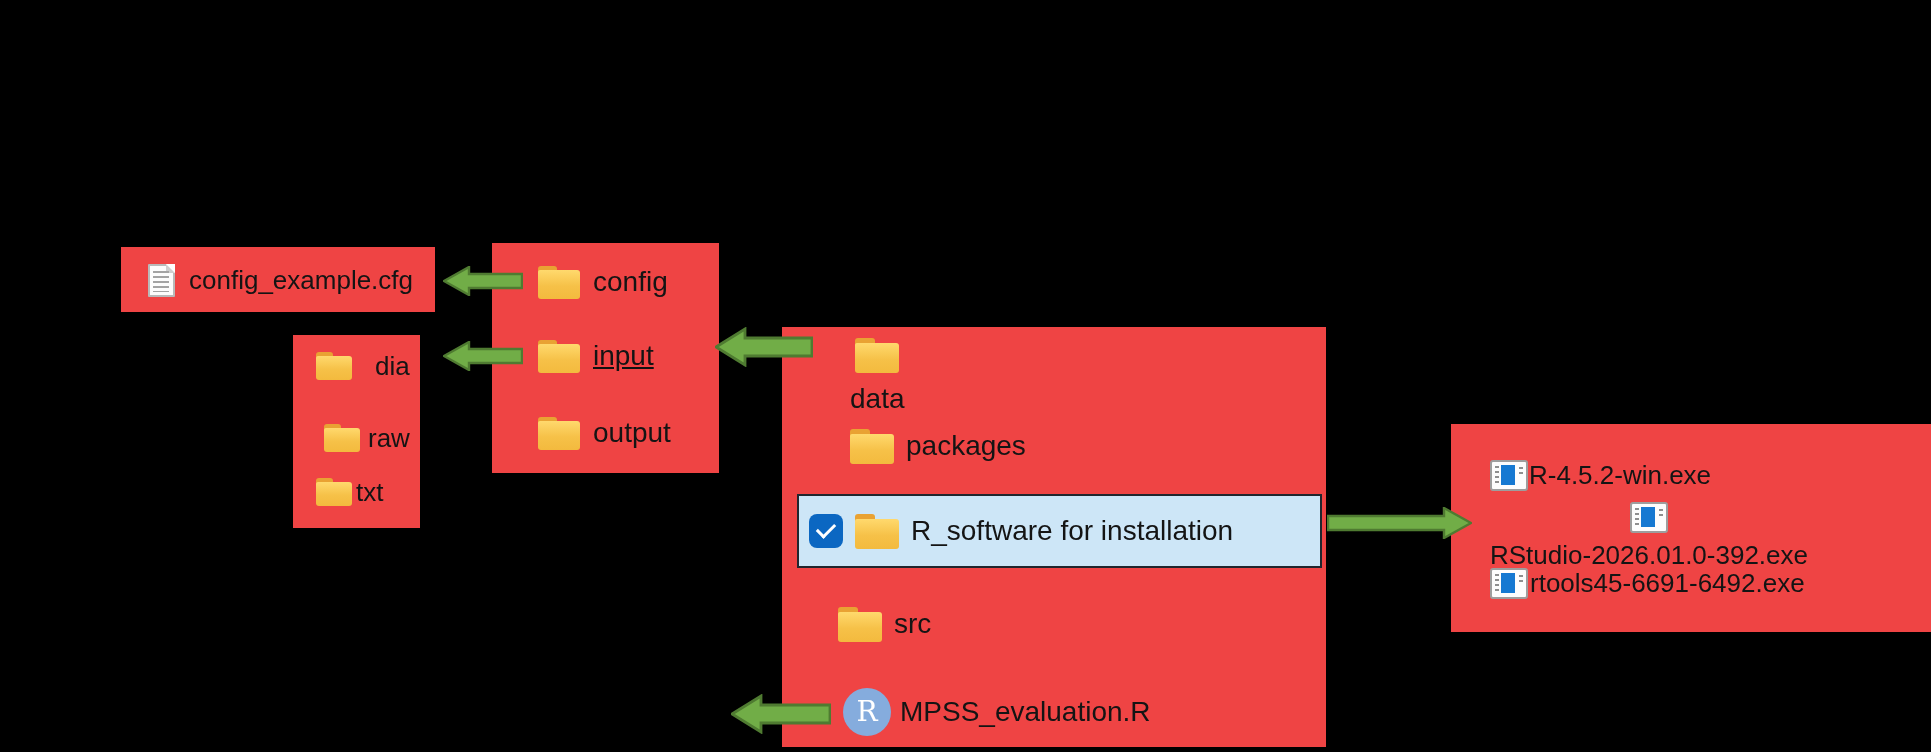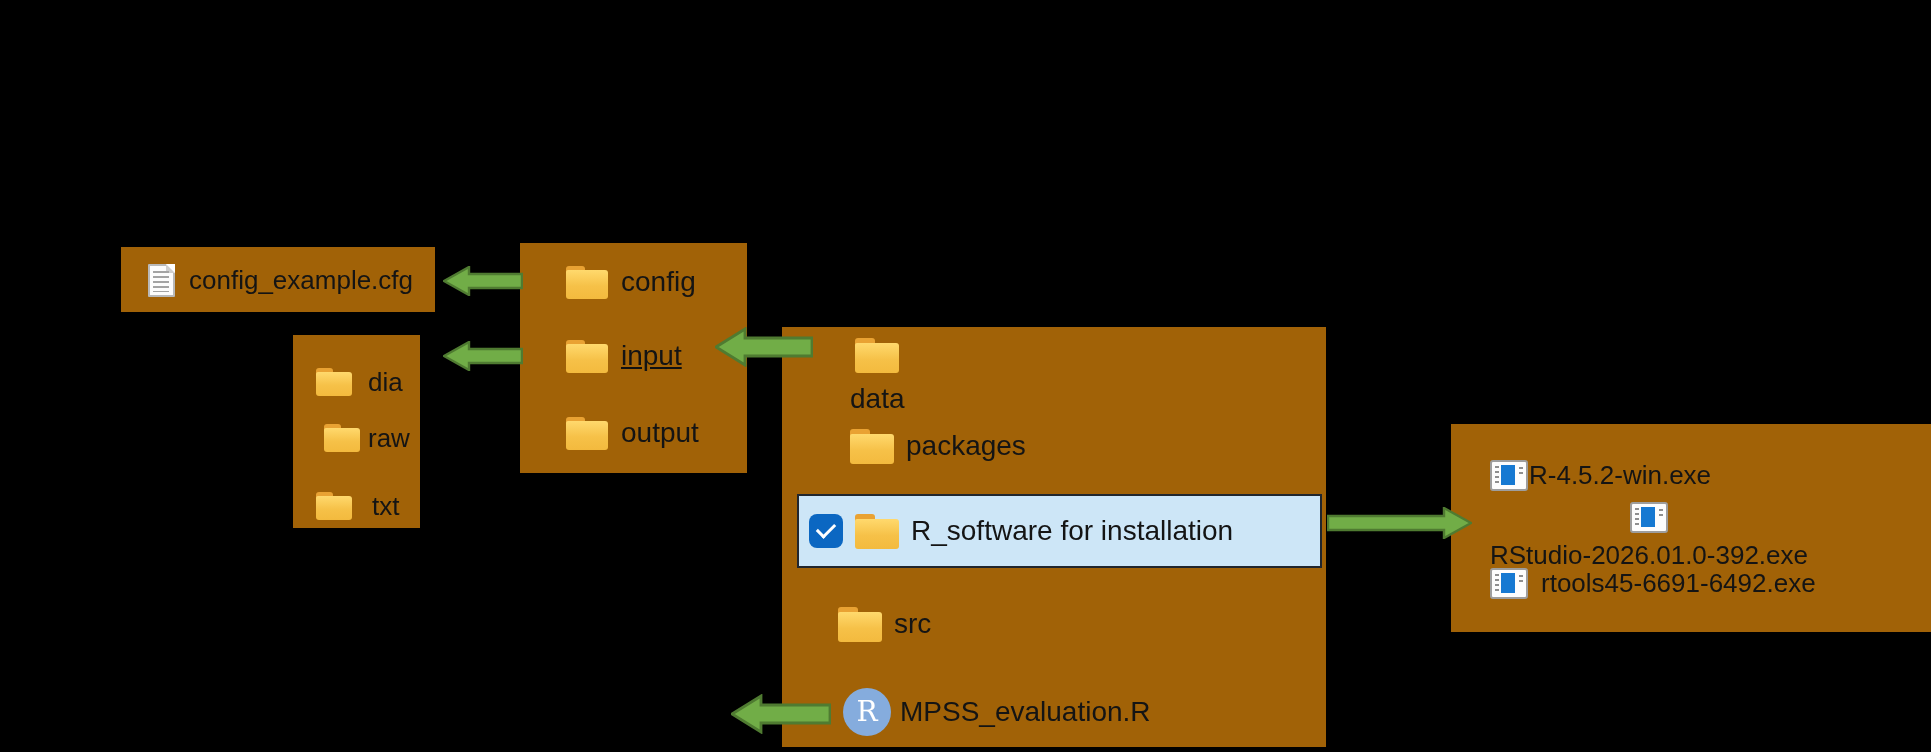--- a/index.html
+++ b/index.html
@@ -4,21 +4,21 @@
 <style>
   html,body{margin:0;padding:0;}
   body{
     position:relative;
     width:1931px;height:752px;
     background:#000;
     overflow:hidden;
     font-family:"Liberation Sans", sans-serif;
     color:#111;
   }
-  .panel{position:absolute;background:#a16207;text-align:right;}
+  .panel{position:absolute;background:#ef4444;text-align:right;}
   .row{position:absolute;display:flex;align-items:center;line-height:1;}
   .label{white-space:nowrap;color:#141414;}
 
   
   .folder{position:relative;flex:0 0 auto;}
   .folder .tab{position:absolute;left:0;top:0;width:46%;background:#e9a233;border-radius:3px 3px 0 0;}
   .folder .body{position:absolute;left:0;right:0;bottom:0;background:linear-gradient(180deg,#ffd96d 0%,#f6c148 55%,#f3ba3e 100%);border-radius:2px 3px 3px 3px;}
   .folder.lg{width:44px;height:35px;}
   .folder.lg .tab{height:10px;}
   .folder.lg .body{top:5px;}
@@ -68,44 +68,44 @@
 <body>
 
 <div class="panel" style="left:121px;top:247px;width:314px;height:65px;">
   <div class="row fs26" style="left:27px;top:13px;height:40px;gap:14px;">
     <span class="doc"></span>
     <span class="label">config_example.cfg</span>
   </div>
 </div>
 
 <div class="panel" style="left:293px;top:335px;width:127px;height:193px;">
-  <div class="row fs26" style="left:23px;top:13px;height:36px;gap:16px;margin-top:16px;">
+  <div class="row fs26" style="left:23px;top:13px;height:36px;gap:23px;">
     <span class="folder sm">
         <span class="tab"></span>
         <span class="body"></span>
       </span>
     <span class="label">dia</span>
   </div>
   <div class="row fs26" style="left:23px;top:85px;height:36px;gap:8px;padding-left:8px;">
     <span class="folder sm">
         <span class="tab"></span>
         <span class="body"></span>
       </span>
     <span class="label">raw</span>
   </div>
-  <div class="row fs26" style="left:23px;top:153px;height:36px;gap:20px;">
+  <div class="row fs26" style="left:23px;top:139px;height:36px;gap:4px;">
     <span class="folder sm">
         <span class="tab"></span>
         <span class="body"></span>
       </span>
     <span class="label">txt</span>
   </div>
 </div>
 
-<div class="panel" style="left:492px;top:243px;width:227px;height:230px;margin-left:28px;">
+<div class="panel" style="left:492px;top:243px;width:227px;height:230px;">
   <div class="row fs28" style="left:46px;top:19px;height:40px;gap:13px;">
     <span class="folder md">
         <span class="tab"></span>
         <span class="body"></span>
       </span>
     <span class="label">config</span>
   </div>
   <div class="row fs28" style="left:46px;top:93px;height:40px;gap:13px;text-decoration:underline;">
     <span class="folder md">
         <span class="tab"></span>
@@ -166,21 +166,21 @@
         <span class="rlines"></span>
       </span>
     <span class="label">R-4.5.2-win.exe</span>
   </div>
   <div class="row fs26" style="left:39px;top:78px;height:36px;gap:9px;flex-direction:column;">
     <span class="exe">
         <span class="rlines"></span>
       </span>
     <span class="label">RStudio-2026.01.0-392.exe</span>
   </div>
-  <div class="row fs26" style="left:39px;top:141px;height:36px;gap:13px;">
+  <div class="row fs26" style="left:39px;top:141px;height:36px;gap:2px;">
     <span class="exe">
         <span class="rlines"></span>
       </span>
     <span class="label">rtools45-6691-6492.exe</span>
   </div>
 </div>
 
 <svg class="arrow" style="left:443px;top:266px;" width="80" height="30" viewBox="0 0 80 30">
   <polygon points="1,15 26,1 26,8 79,8 79,22 26,22 26,29" fill="#71ad47" stroke="#4f7b31" stroke-width="2.4" stroke-linejoin="miter"></polygon>
 </svg>

